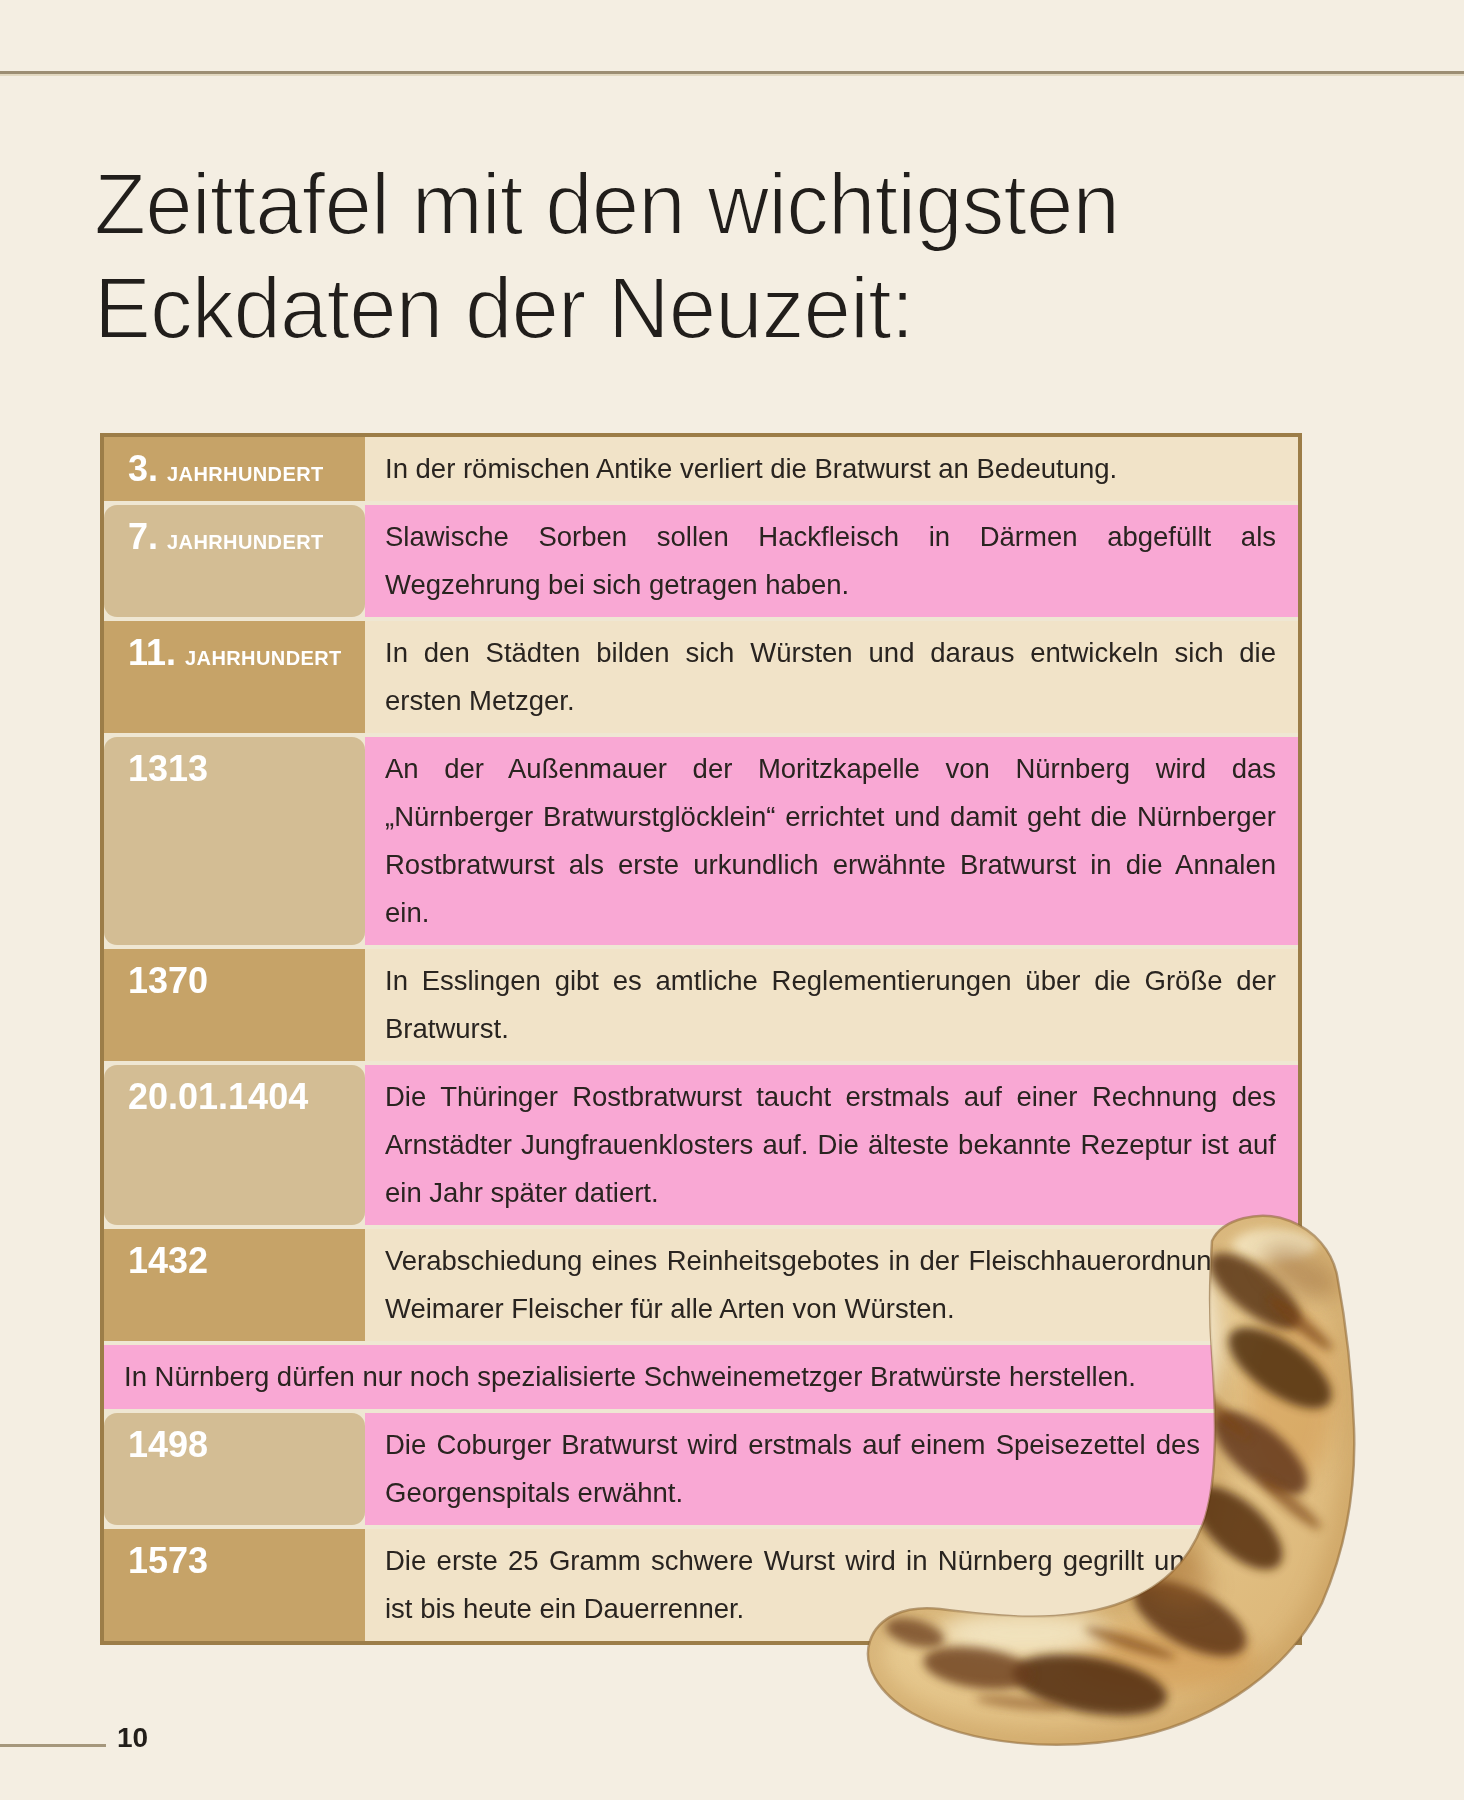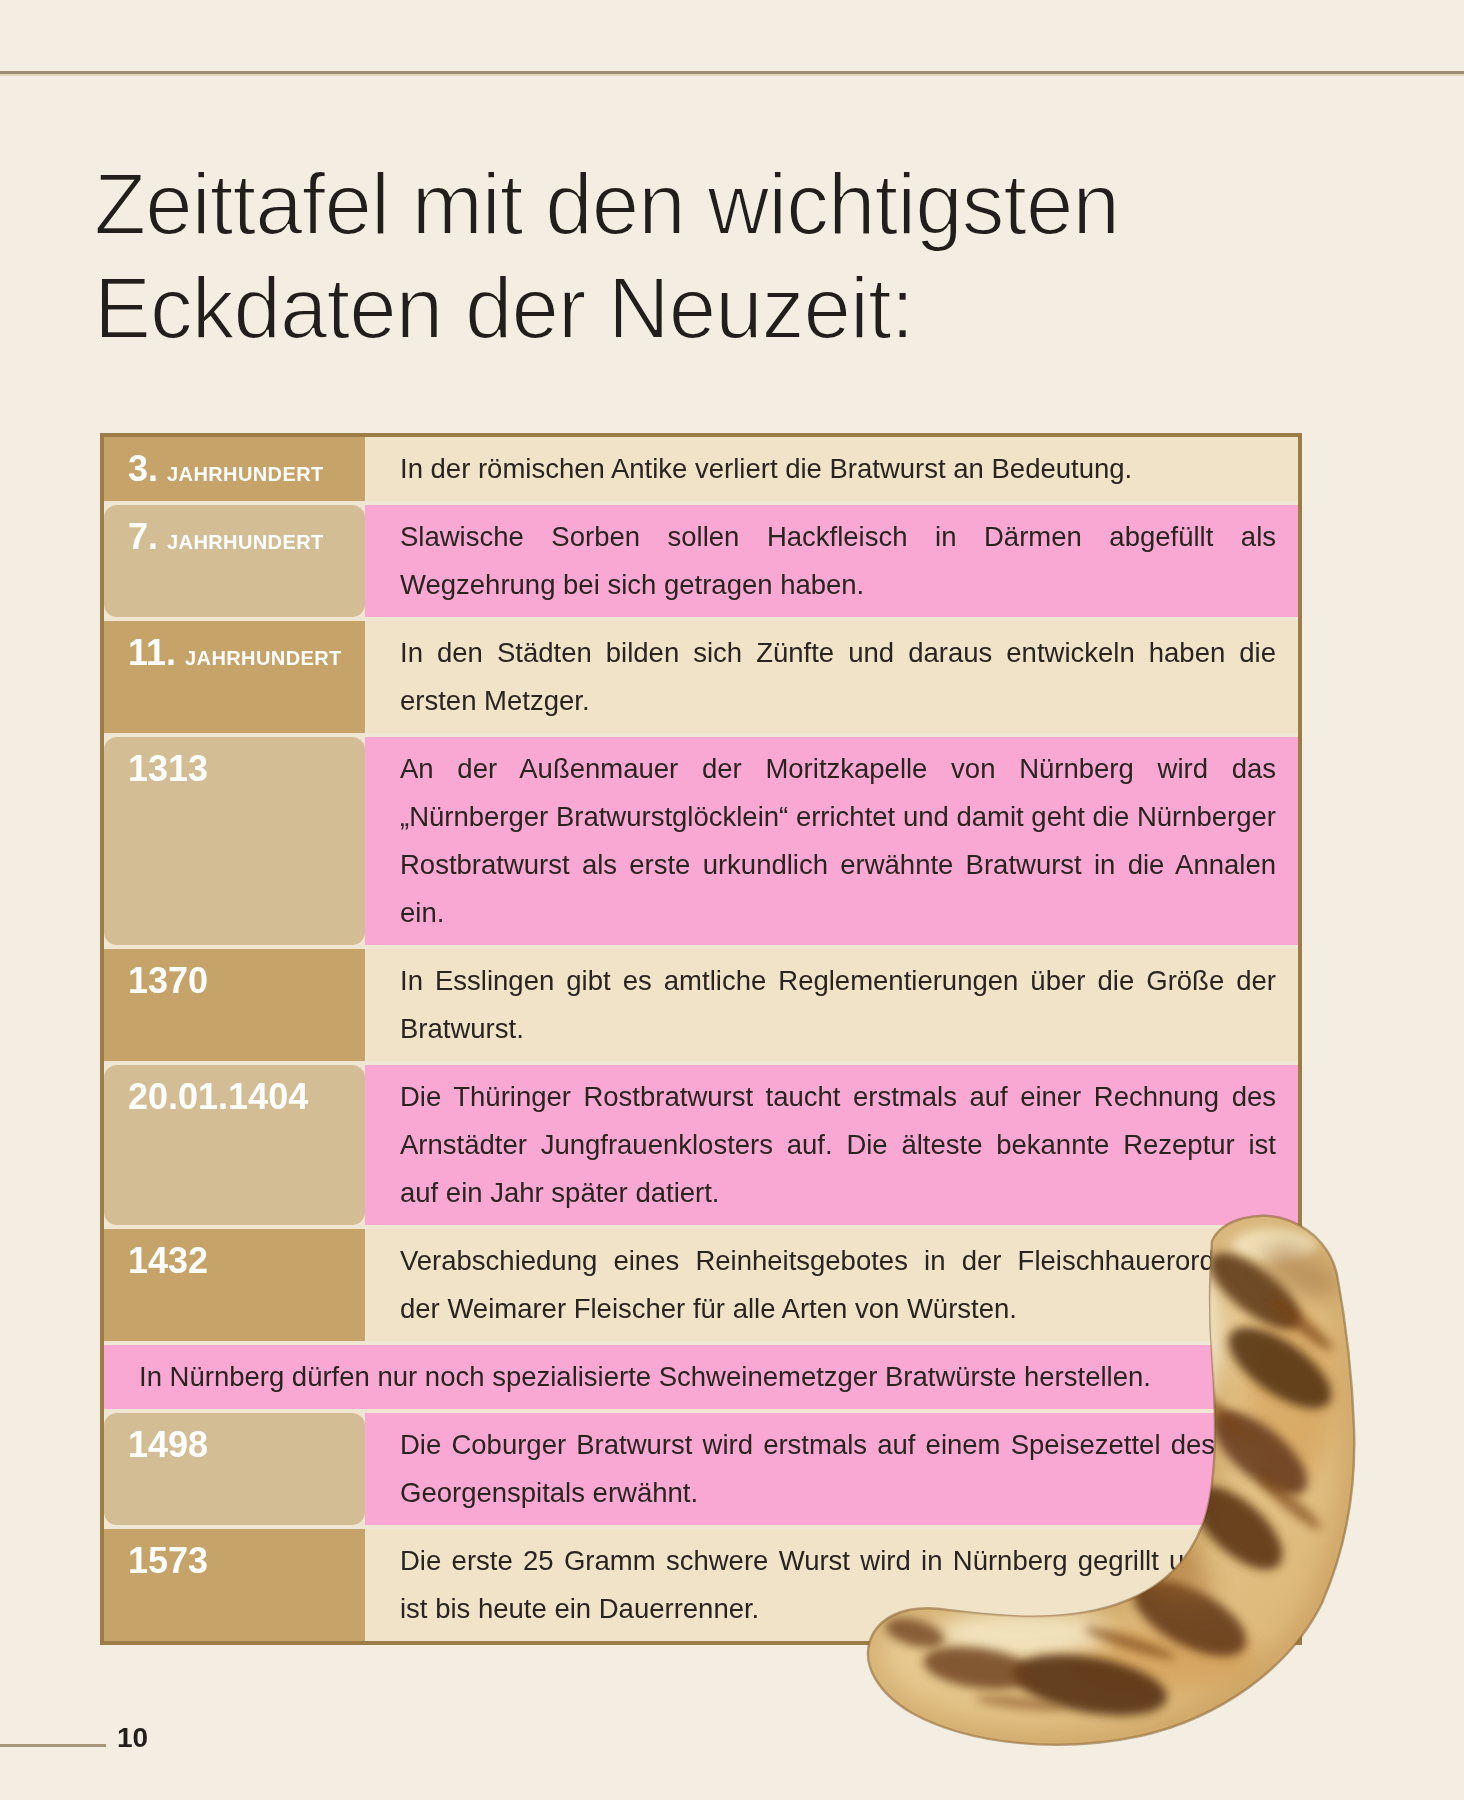--- a/index.html
+++ b/index.html
@@ -32,21 +32,21 @@
   .date-cell{
     flex:0 0 261px;width:261px;box-sizing:border-box;
     padding:9px 8px 8px 24px;color:#ffffff;white-space:nowrap;
   }
   .shade-a .date-cell{background:#c6a368;}
   .shade-b .date-cell{background:#d3bd94;border-radius:13px;}
   .shade-a .text-cell{background:#f1e3c8;}
   .shade-b .text-cell{background:#f9a8d4;}
   .date-num{font-size:36px;font-weight:700;line-height:46px;}
   .date-suffix{font-size:20px;font-weight:700;letter-spacing:.4px;margin-left:9px;}
-  .text-cell{flex:1 1 auto;box-sizing:border-box;padding:8px 22px 8px 35px;}
+  .text-cell{flex:1 1 auto;box-sizing:border-box;padding:8px 22px 8px 20px;}
   .event-text{
     margin:0;font-size:27.5px;line-height:48px;
     text-align:justify;text-justify:inter-word;
   }
   .row:nth-child(9) .event-text,
   .row:nth-child(10) .event-text{max-width:815px;}
   .row:nth-child(11) .event-text{max-width:805px;}
   .row:nth-child(12) .event-text{max-width:500px;}
   .sausage{position:absolute;left:860px;top:1213px;z-index:5;}
   .footer-rule{
@@ -77,21 +77,21 @@
     </div>
     <div class="row shade-b">
       <div class="date-cell"><span class="date-num">7.</span><span class="date-suffix">JAHRHUNDERT</span></div>
       <div class="text-cell">
         <p class="event-text">Slawische Sorben sollen Hackfleisch in Därmen abgefüllt als Wegzehrung bei sich getragen haben.</p>
       </div>
     </div>
     <div class="row shade-a">
       <div class="date-cell"><span class="date-num">11.</span><span class="date-suffix">JAHRHUNDERT</span></div>
       <div class="text-cell">
-        <p class="event-text">In den Städten bilden sich Zünfte und daraus entwickeln haben die ersten Metzger.</p>
+        <p class="event-text">In den Städten bilden sich Würsten und daraus entwickeln sich die ersten Metzger.</p>
       </div>
     </div>
     <div class="row shade-b">
       <div class="date-cell"><span class="date-num">1313</span></div>
       <div class="text-cell">
         <p class="event-text">An der Außenmauer der Moritzkapelle von Nürnberg wird das „Nürnberger Brat­wurstglöcklein“ errichtet und damit geht die Nürnberger Rostbratwurst als erste urkundlich erwähnte Bratwurst in die Annalen ein.</p>
       </div>
     </div>
     <div class="row shade-a">
       <div class="date-cell"><span class="date-num">1370</span></div>

